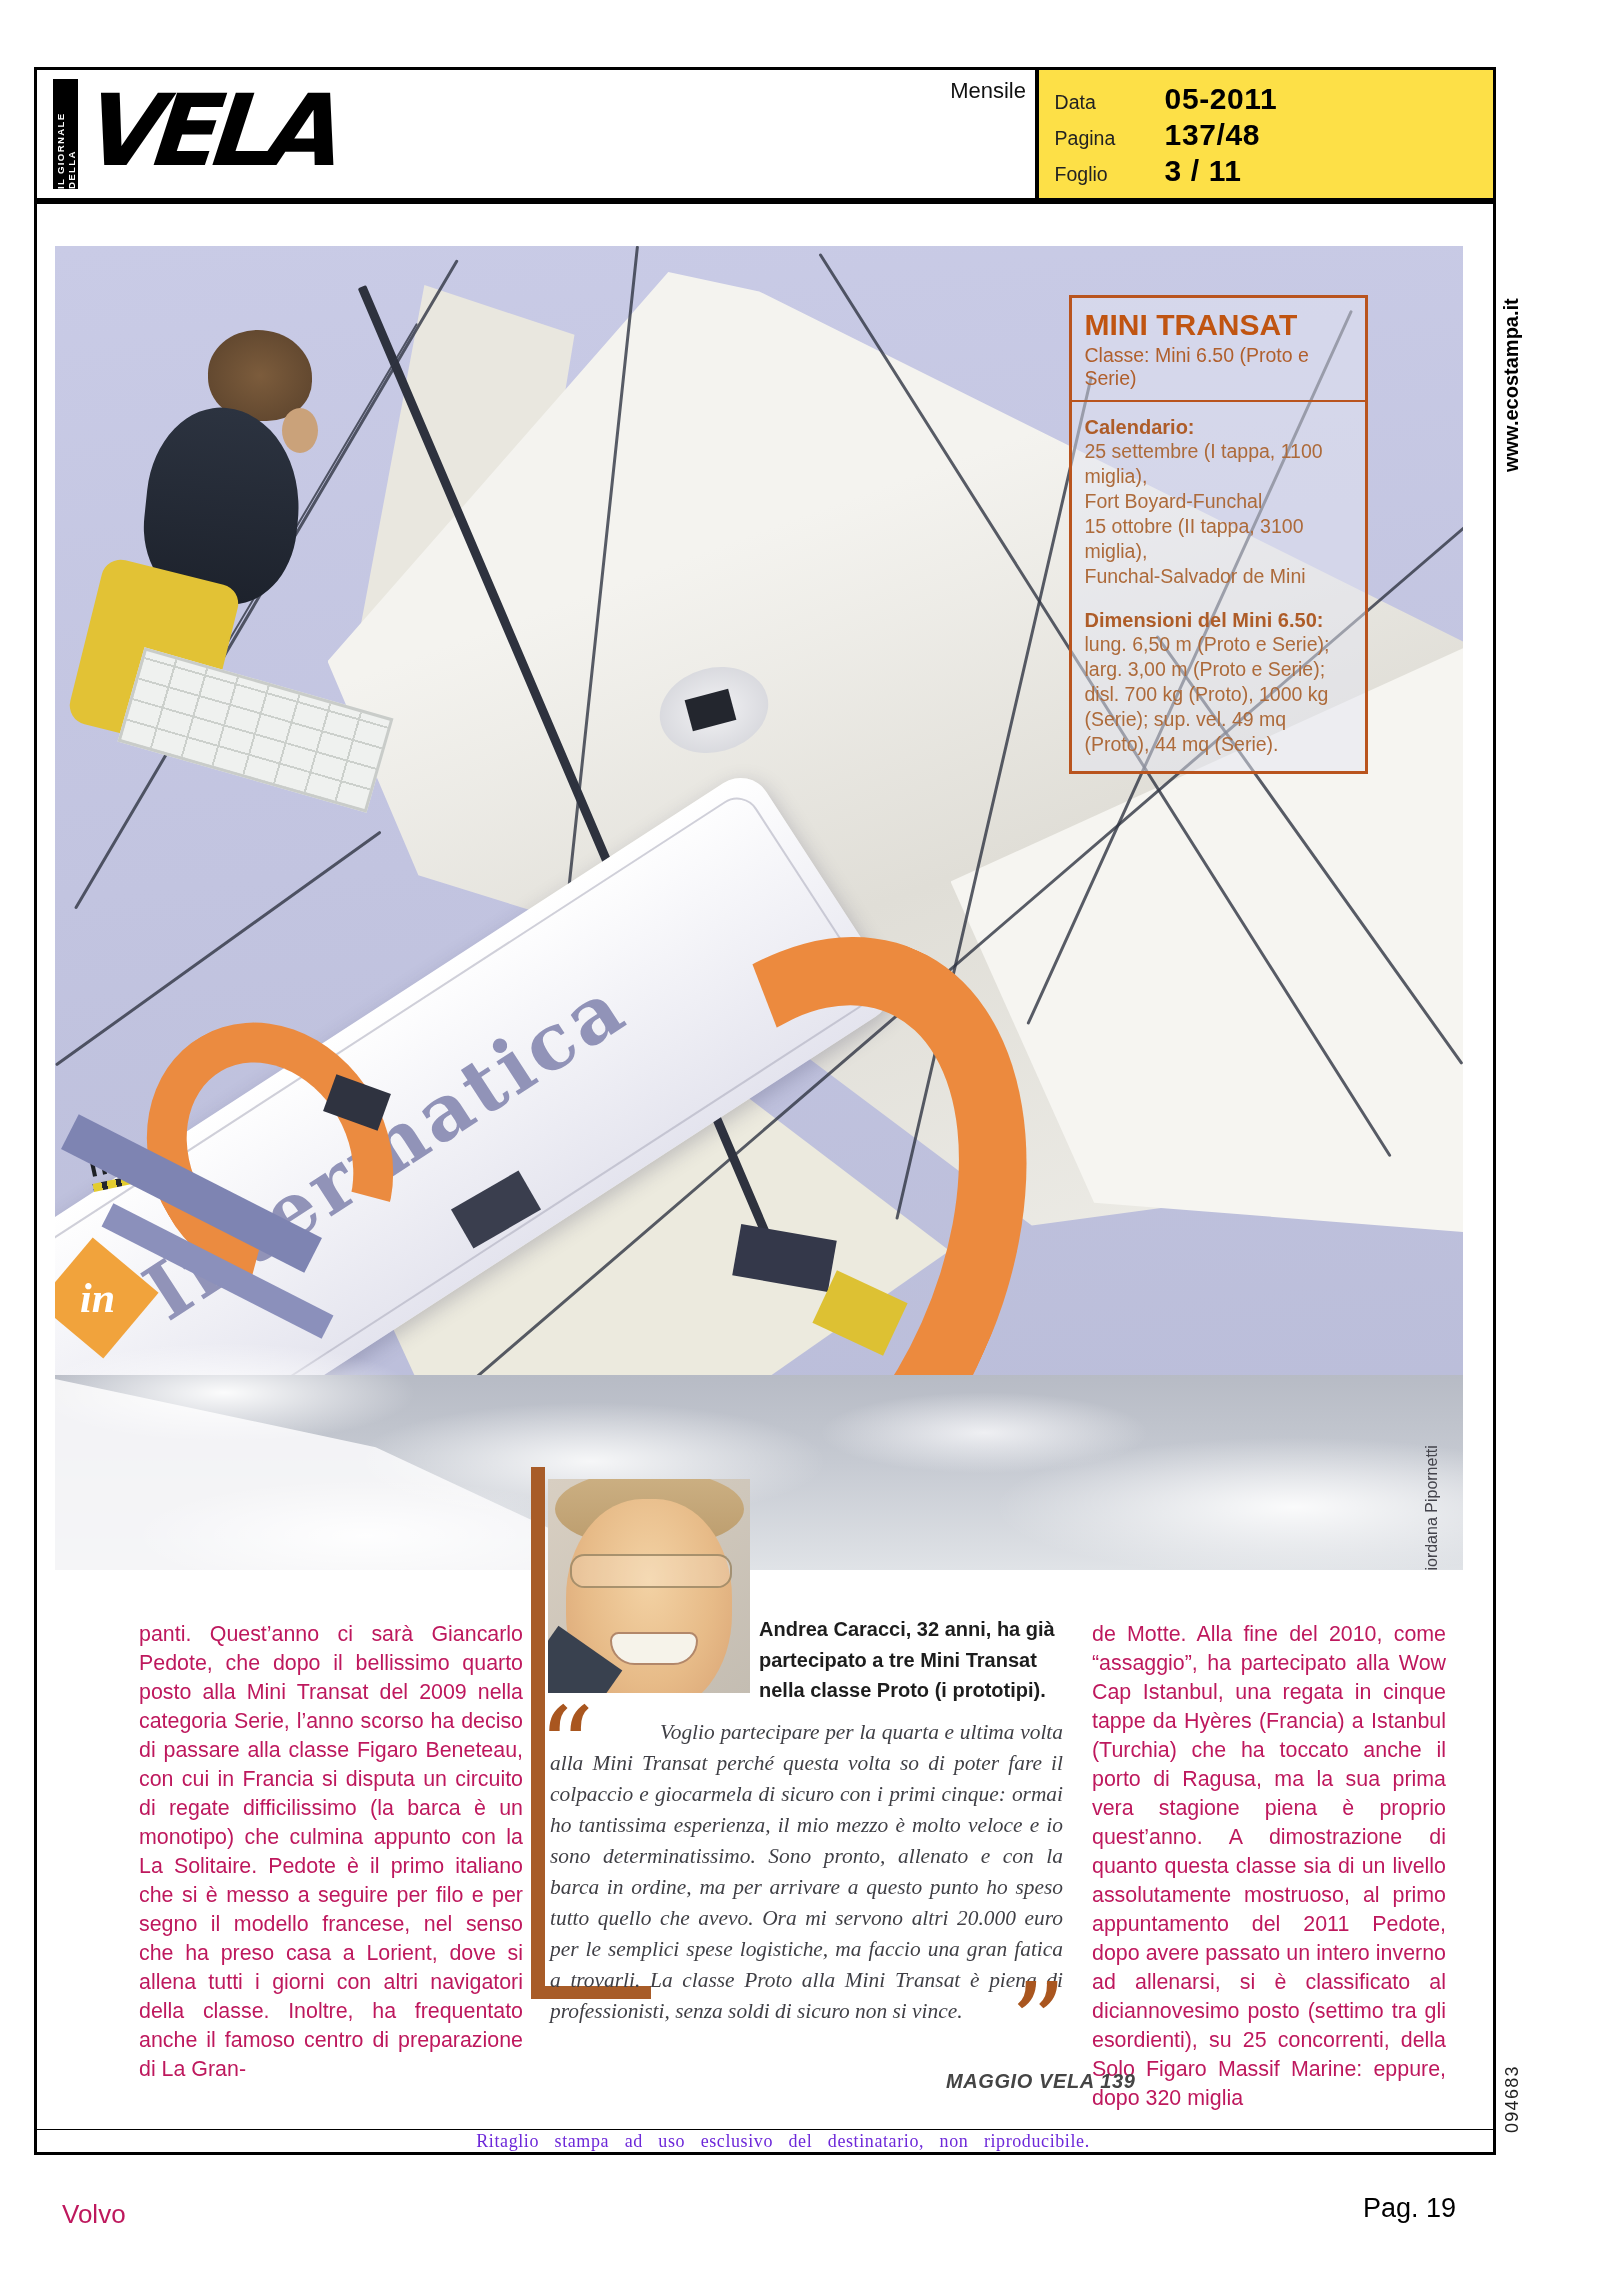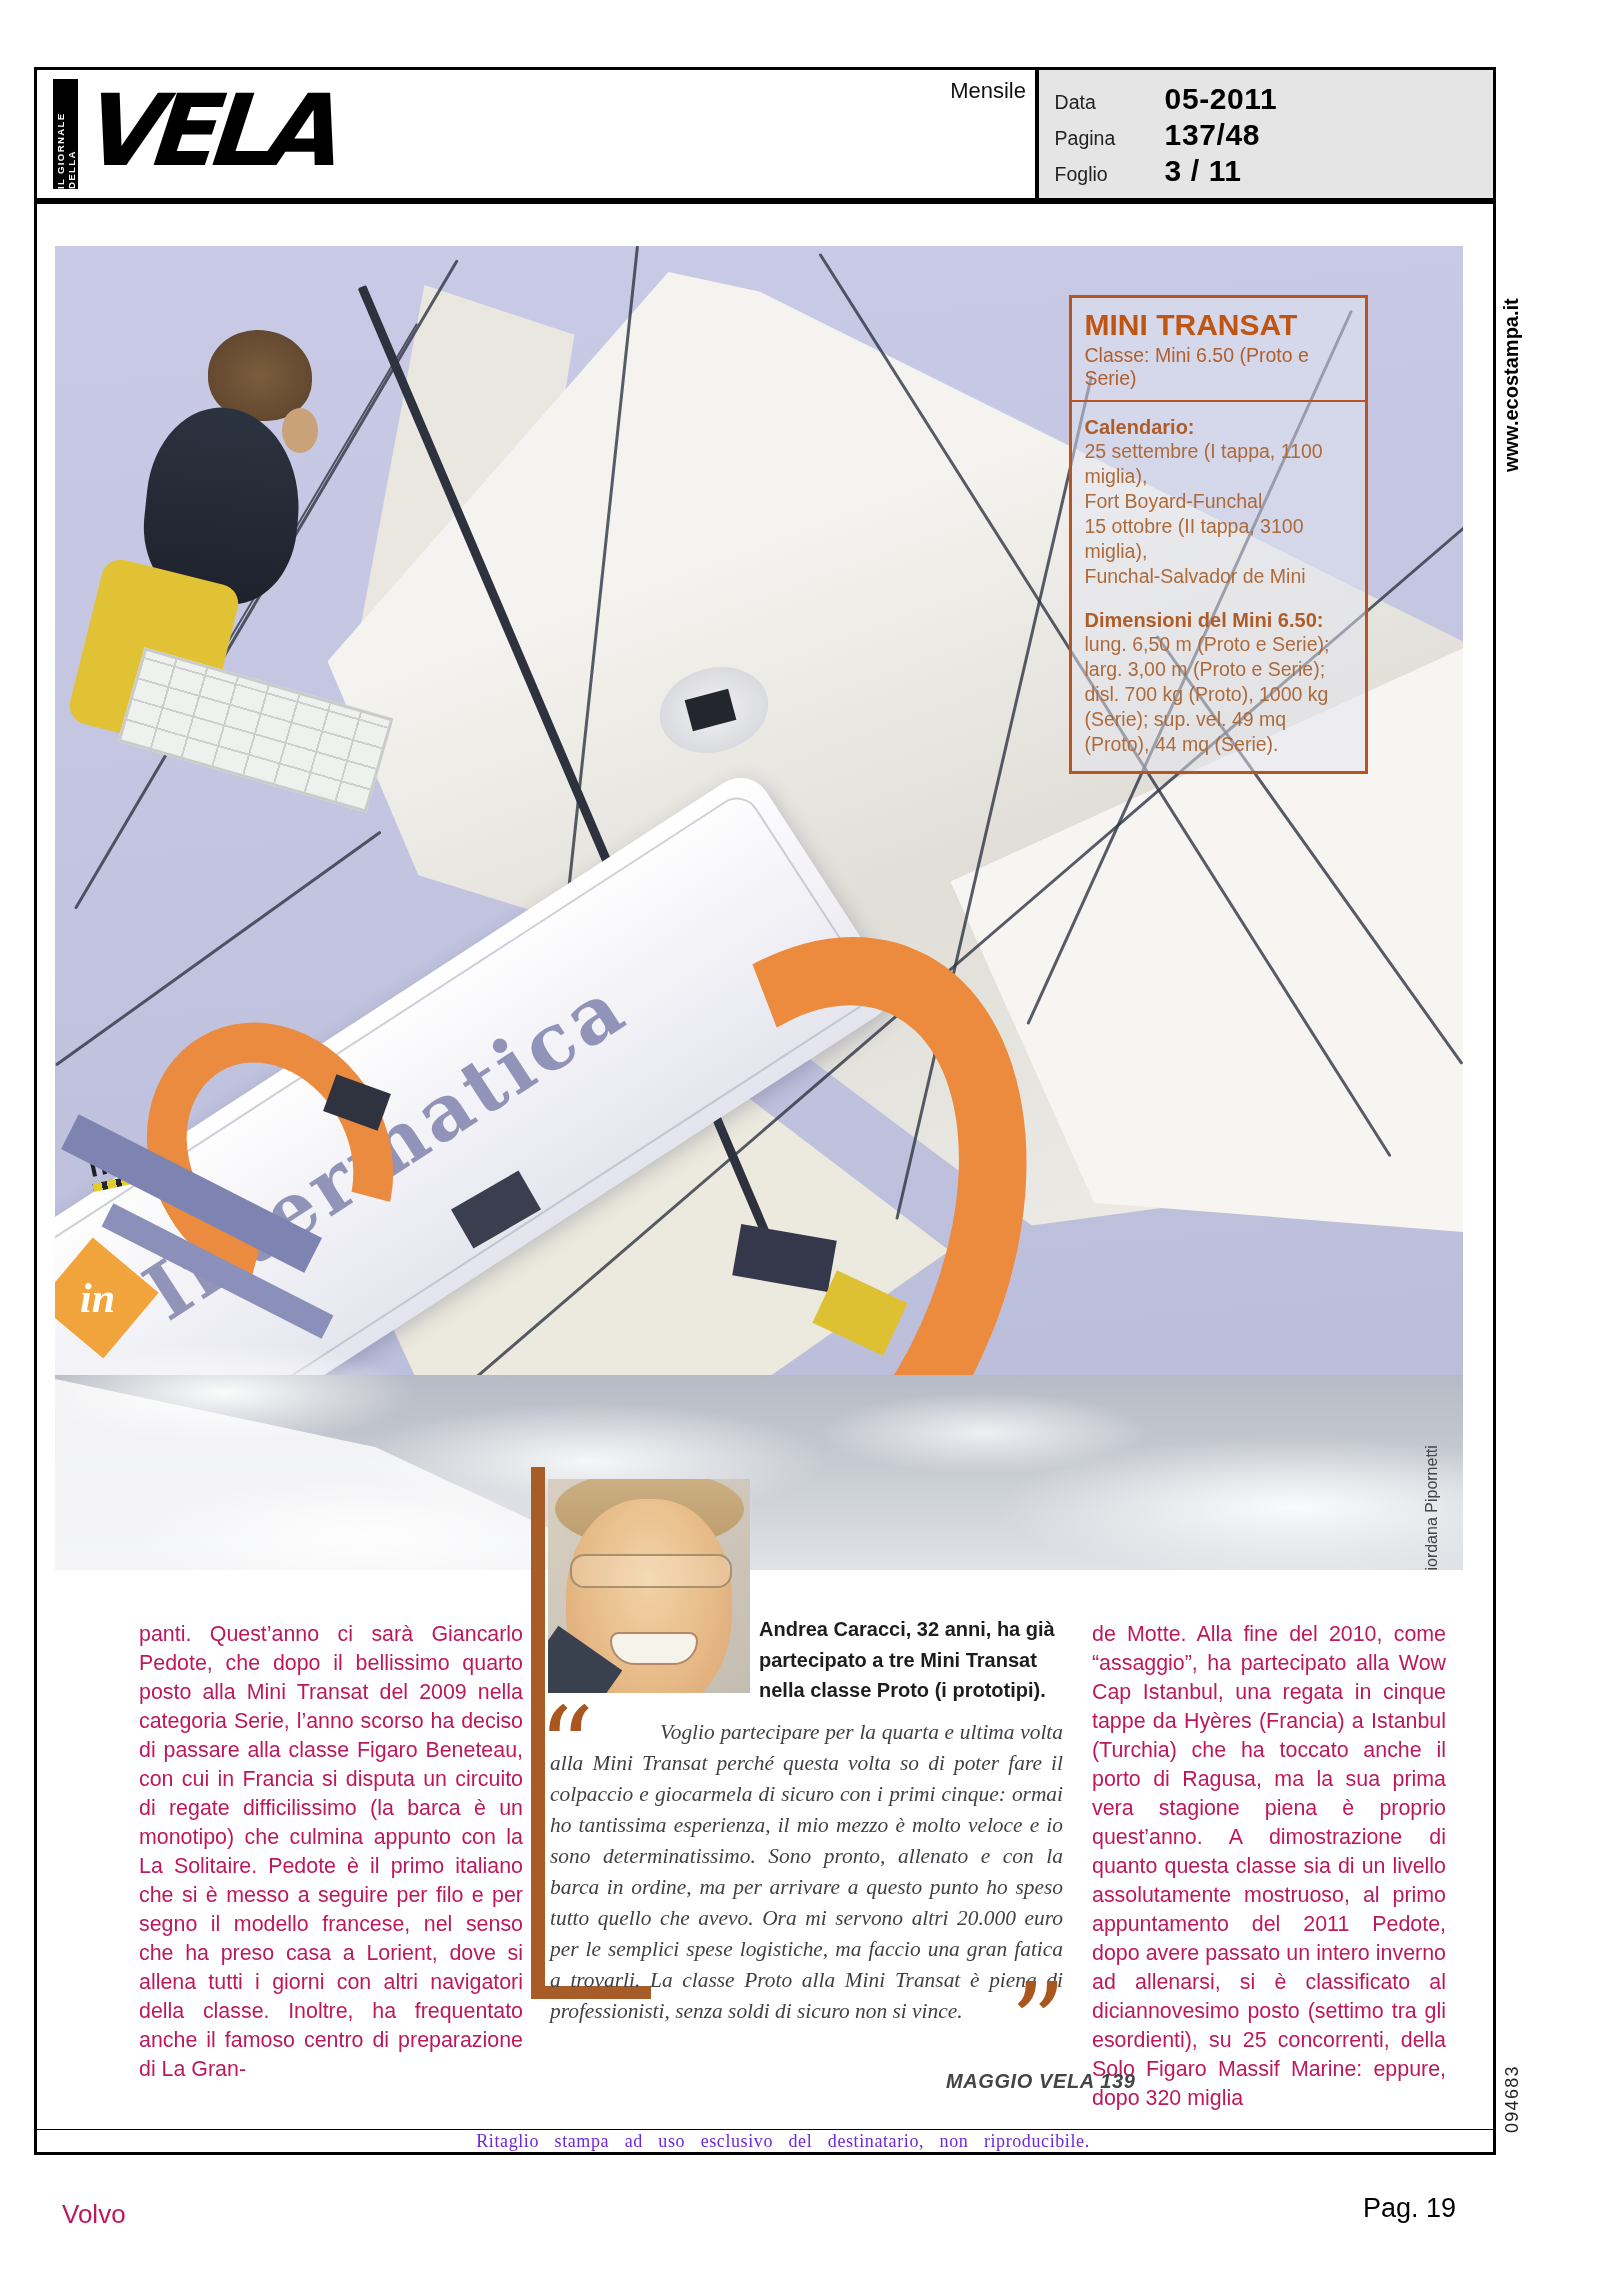--- a/index.html
+++ b/index.html
@@ -8,21 +8,21 @@
 
   
   .logo-box{position:absolute;left:34px;top:67px;width:998px;height:128px;border:3.9px solid #000;background:#fff;}
   .vela-logo{position:absolute;left:15.6px;top:9px;height:110px;display:flex;align-items:stretch;}
   .vela-side{width:25px;background:#000;color:#fff;display:flex;align-items:center;justify-content:center;
              writing-mode:vertical-rl;transform:rotate(180deg);font-size:9.7px;font-weight:700;letter-spacing:1.3px;}
   .vela-main{font-weight:900;font-size:99px;line-height:104px;letter-spacing:-9px;
              transform:skewX(-18deg);font-family:"DejaVu Sans","Liberation Sans",sans-serif;
              padding:0 19.5px 0 9px;color:#000;}
   .frequency{position:absolute;right:9px;top:7.8px;font-size:22px;color:#111;}
-  .data-box{position:absolute;left:1036px;top:67px;width:454px;height:128px;border:3.9px solid #000;background:#e5e5e5;}
+  .data-box{position:absolute;left:1036px;top:67px;width:454px;height:128px;border:3.9px solid #000;background:#fde047;}
   .data-row{position:absolute;left:15.6px;display:flex;align-items:baseline;}
   .data-label{width:110px;font-size:19.5px;color:#222;}
   .data-value{font-size:30px;font-weight:700;color:#000;letter-spacing:0.6px;}
 
   
   .ecostampa{position:absolute;left:1500px;top:238px;height:234px;writing-mode:vertical-rl;
              transform:rotate(180deg);font-size:20px;font-weight:600;color:#000;}
   .doc-code{position:absolute;left:1502px;top:2062px;height:71px;writing-mode:vertical-rl;
             transform:rotate(180deg);font-size:18px;color:#222;letter-spacing:1.3px;}
 

